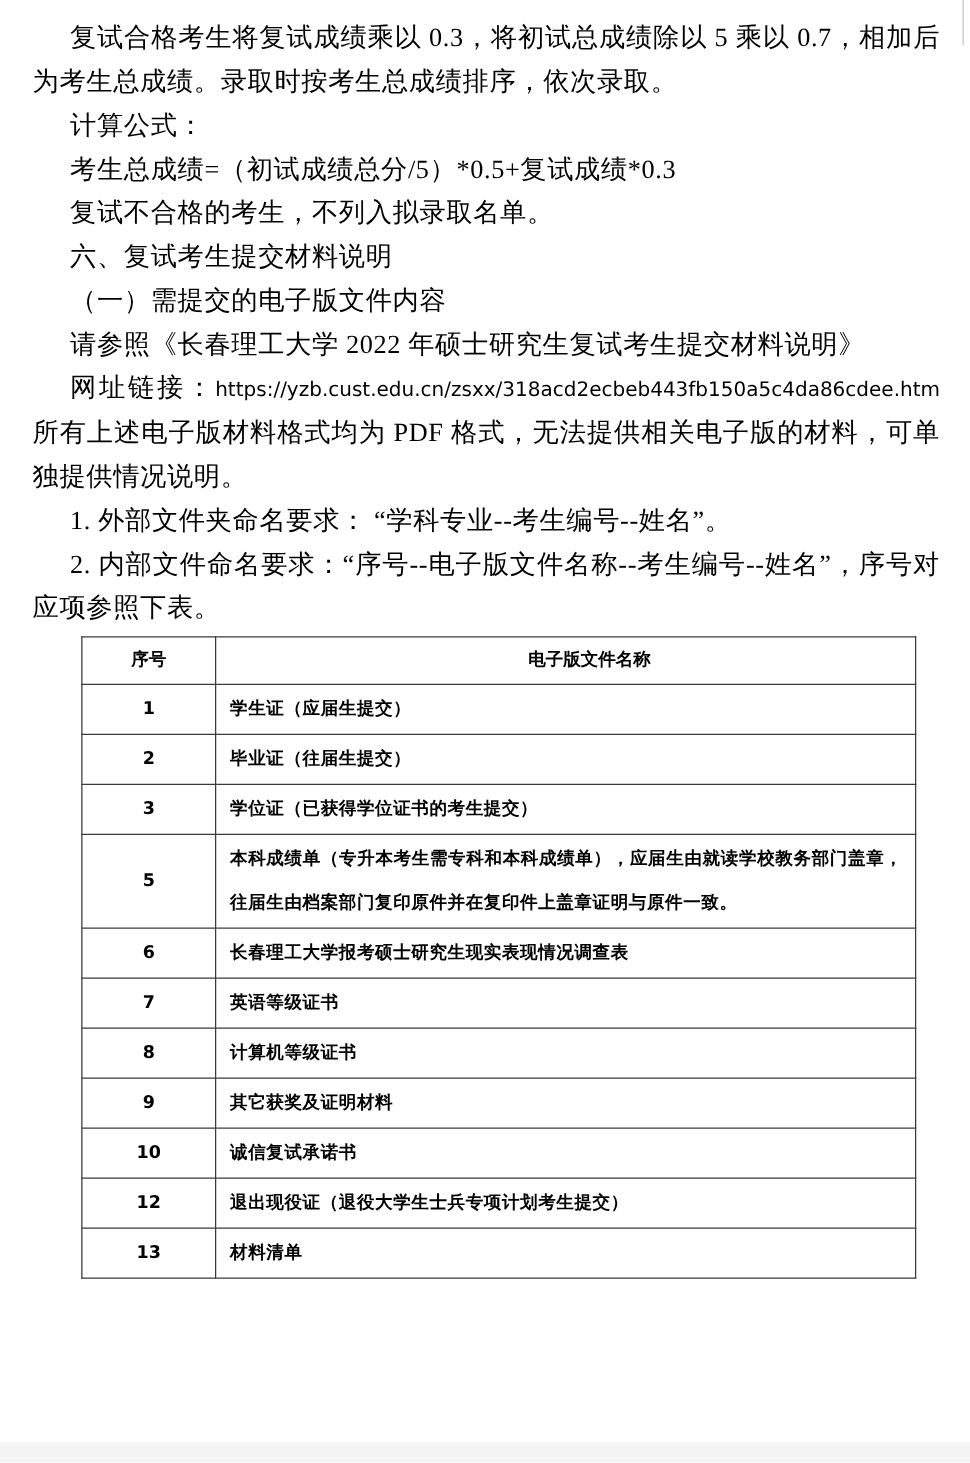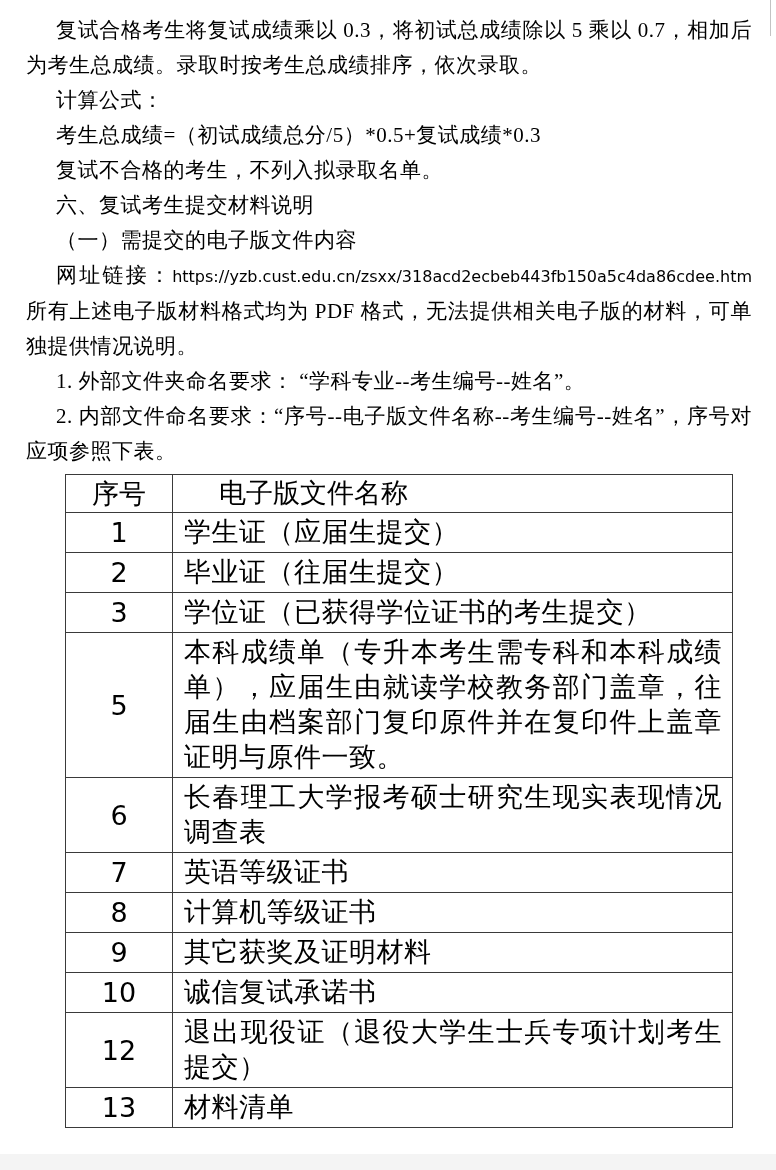--- a/index.html
+++ b/index.html
@@ -31,33 +31,33 @@
   table.doc-table {
     border-collapse: collapse;
     table-layout: fixed;
     width: 668px;
     margin: 5px 0 0 39px;
   }
   table.doc-table col.c1 { width: 107px; }
   table.doc-table th,
   table.doc-table td {
     border: 1.5px solid #3a3a3a;
-    font-size: 27px;
-    font-weight: normal;
+    font-size: 14px;
+    font-weight: bold;
     line-height: 35px;
     vertical-align: middle;
   }
   th.th-no, td.cell-no {
     text-align: center;
     font-family: "DejaVu Sans", sans-serif;
     font-size: 19px;
     padding: 1px 0;
   }
   th.th-name {
-    text-align: left;
+    text-align: center;
     padding: 1px 8px 1px 46px;
     margin-left: 46px;
   }
   td.cell-name {
     text-align: justify;
     padding: 2px 10px 2px 11px;
     letter-spacing: 0.5px;
   }
   .bottom-strip {
     position: absolute;
@@ -76,20 +76,21 @@
 <body>
 
 <div class="page">
 
   <p class="para">复试合格考生将复试成绩乘以 0.3，将初试总成绩除以 5 乘以 0.7，相加后为考生总成绩。录取时按考生总成绩排序，依次录取。</p>
   <p class="para">计算公式：</p>
   <p class="para">考生总成绩=（初试成绩总分/5）*0.5+复试成绩*0.3</p>
   <p class="para">复试不合格的考生，不列入拟录取名单。</p>
   <p class="para">六、复试考生提交材料说明</p>
   <p class="para">（一）需提交的电子版文件内容</p>
+  <p class="para">请参照《长春理工大学 2022 年硕士研究生复试考生提交材料说明》</p>
 
   <p class="para"><span>网址链接：</span><span class="url">https://yzb.cust.edu.cn/zsxx/318acd2ecbeb443fb150a5c4da86cdee.htm</span><span> 所有上述电子版材料格式均为 PDF 格式，无法提供相关电子版的材料，可单独提供情况说明。</span></p>
 
   <p class="para">1. 外部文件夹命名要求： “学科专业--考生编号--姓名”。</p>
   <p class="para">2. 内部文件命名要求：“序号--电子版文件名称--考生编号--姓名”，序号对应项参照下表。</p>
 
   <table class="doc-table">
     <colgroup>
         <col class="c1">
         <col class="c2">

